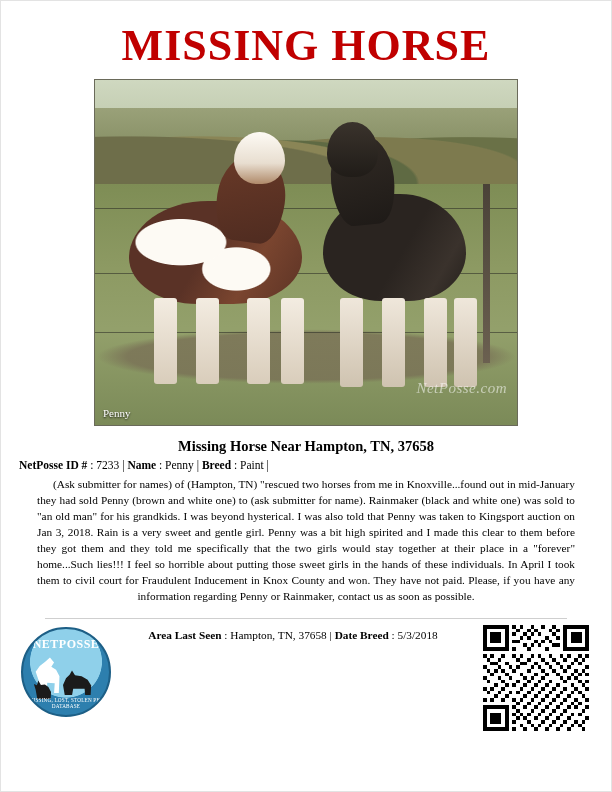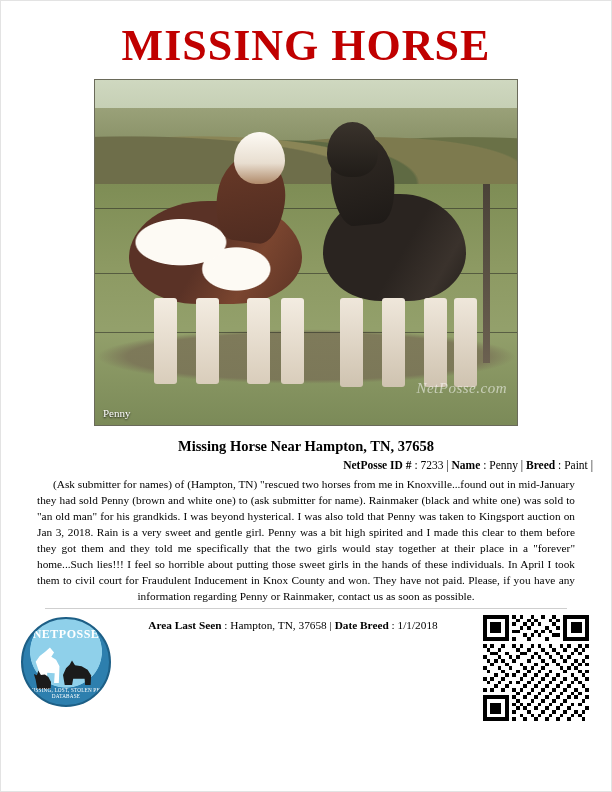--- a/index.html
+++ b/index.html
@@ -155,38 +155,38 @@
     font-family: "Liberation Serif", serif;
     letter-spacing: .5px;
   }
   .subtitle {
     text-align: center;
     font-weight: bold;
     font-size: 14.5px;
     margin: 12px 0 4px 0;
   }
   .idline {
-    text-align: right;
+    text-align: left;
     font-size: 11.5px;
     margin-bottom: 5px;
   }
   .idline b { font-weight: bold; }
   .desc-head {
     text-align: center;
     font-weight: bold;
     font-size: 11.5px;
     margin-bottom: 3px;
   }
   .desc-body {
     font-size: 11.3px;
     line-height: 1.42;
     text-align: justify;
     text-align-last: center;
     padding: 0 18px;
-    margin-bottom: 4px;
+    margin-bottom: 14px;
   }
   .desc-body .indent { padding-left: 16px; }
   .divider {
     border: none;
     border-top: 1px solid #cfcfcf;
     margin: 4px 26px 6px 26px;
   }
   .footer {
     position: relative;
     height: 112px;
@@ -350,21 +350,21 @@
     </div>
 
     <div class="footer-text">
       <div class="lastseen">
         <b>Area Last Seen</b>
         <span> : </span>
         <span>Hampton, TN, 37658</span>
         <span> | </span>
         <b>Date Breed</b>
         <span> : </span>
-        <span>1/1/2018</span>
+        <span>5/3/2018</span>
       </div>
 
       <div class="contact-stack">
       </div>
     </div>
 
     <div class="qr">
       <svg width="106" height="106" viewBox="0 0 29 29" shape-rendering="crispEdges">
         <rect width="29" height="29" fill="#ffffff"></rect>
         <g fill="#000000">

